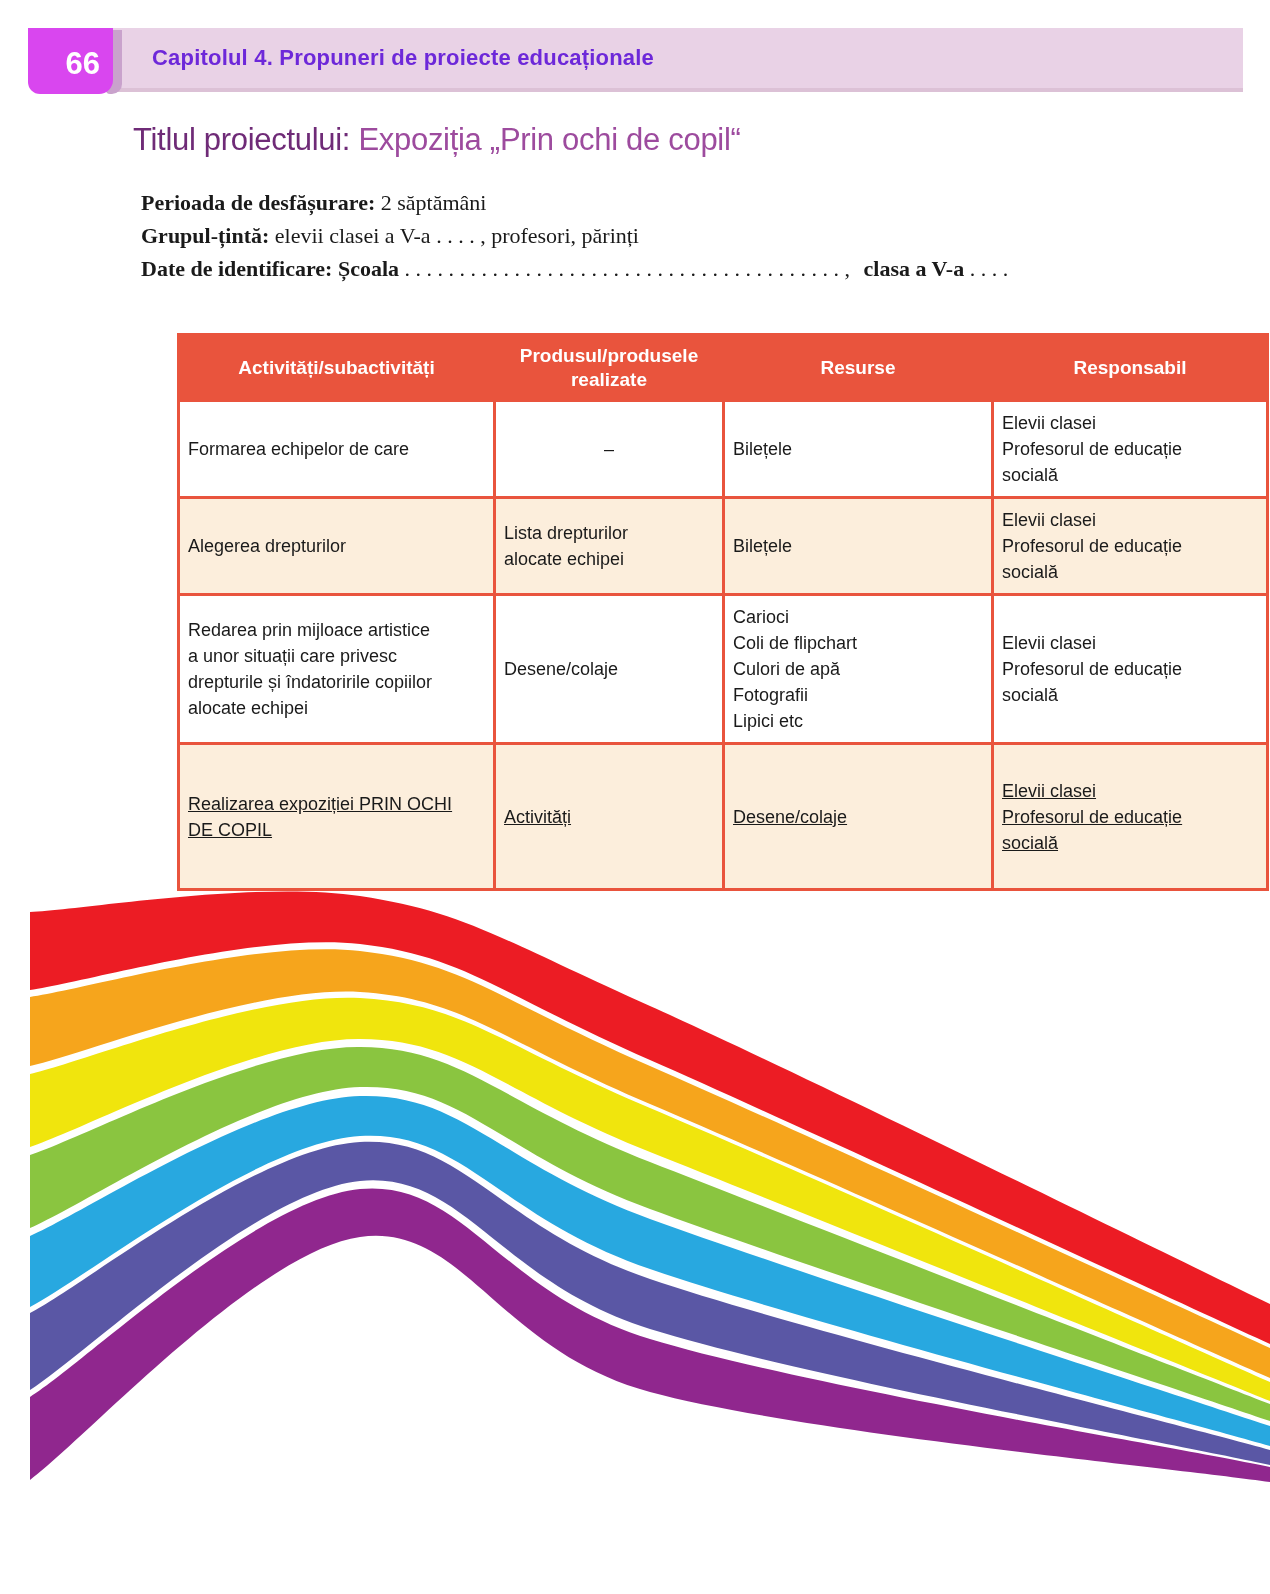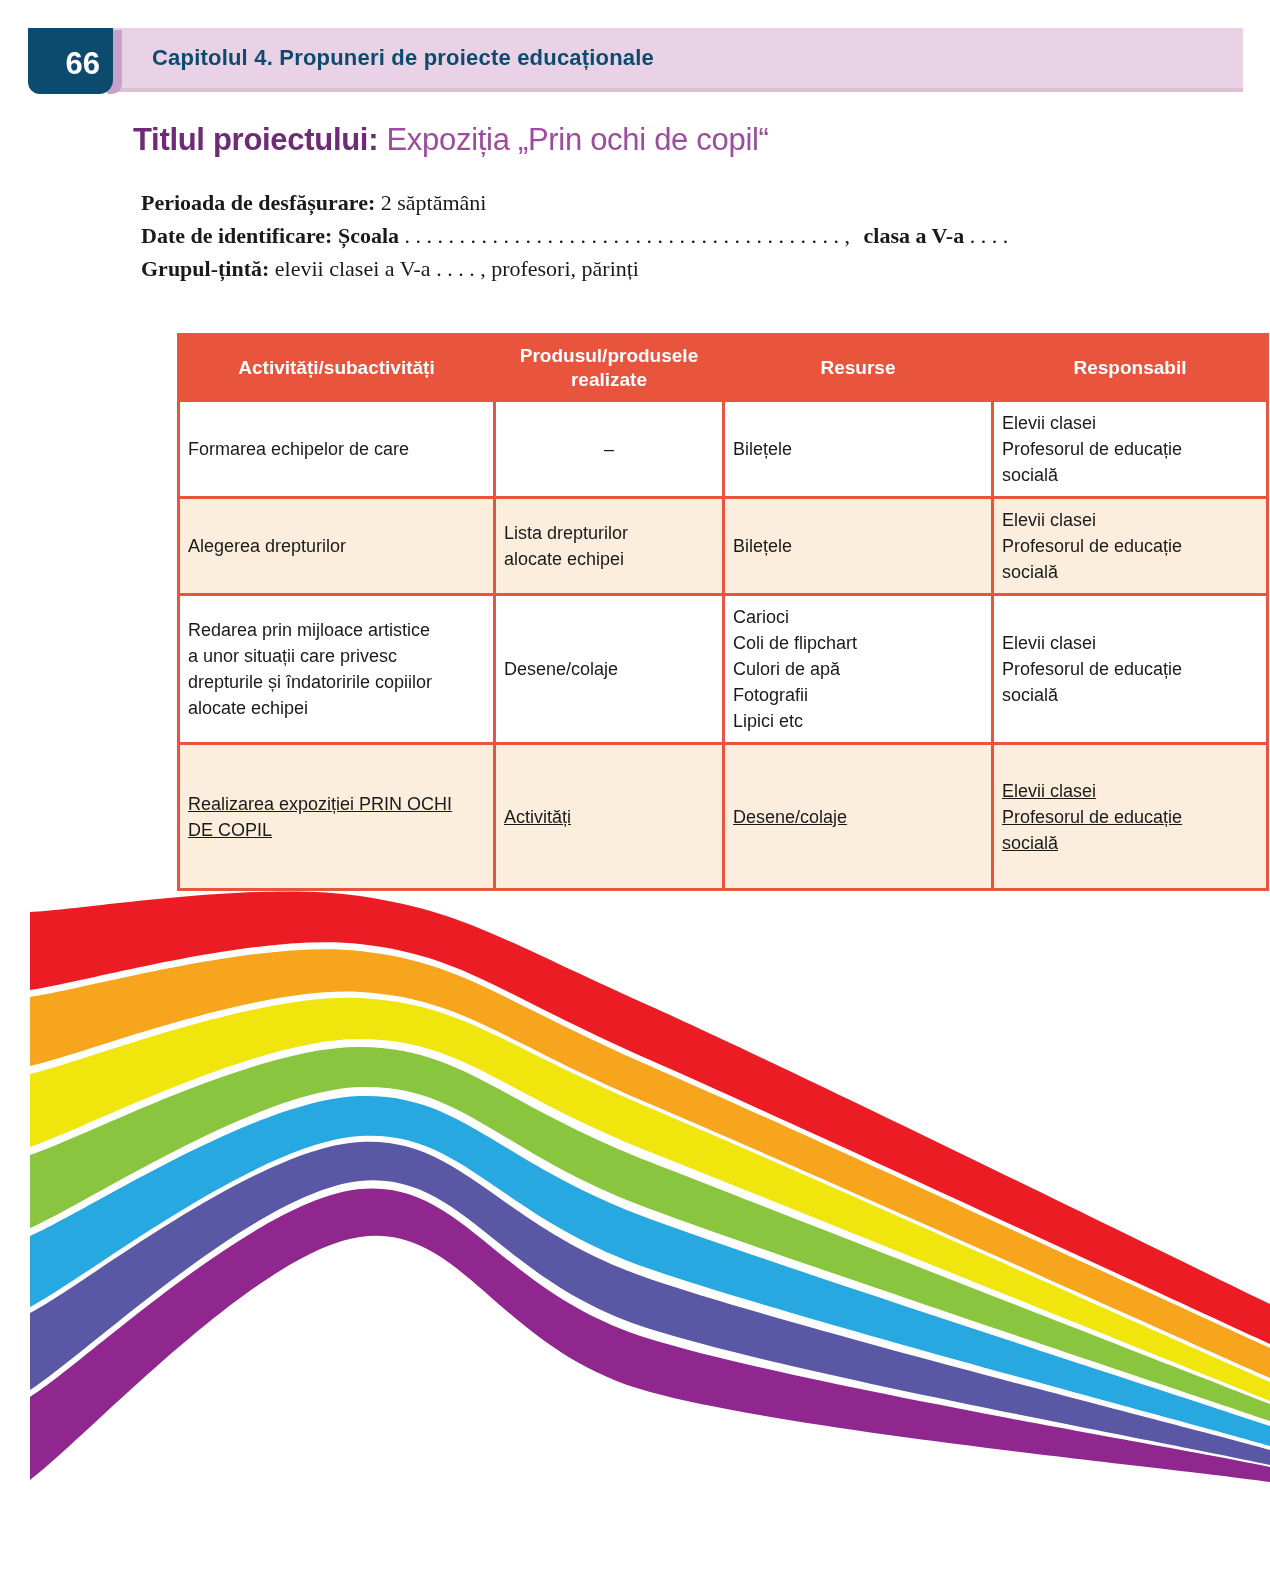--- a/index.html
+++ b/index.html
@@ -7,39 +7,39 @@
     position:relative;width:1270px;height:1594px;background:#ffffff;overflow:hidden;
     font-family:"Liberation Sans",sans-serif;color:#1a1a1a;
   }
   
   .chapter-bar{
     position:absolute;left:106px;top:28px;width:1137px;height:64px;
     background:#e9d2e6;border-bottom:4px solid #dcc1d6;box-sizing:border-box;
   }
   .chapter-bar .chapter-title{
     display:block;padding-left:46px;line-height:60px;
-    font-size:22px;font-weight:700;color:#0c4a6e;letter-spacing:0.2px;
+    font-size:22px;font-weight:700;color:#6d28d9;letter-spacing:0.2px;
   }
   .page-num-accent{
     position:absolute;left:106px;top:30px;width:16px;height:64px;
     background:#c9a2cc;border-radius:0 0 10px 4px;
   }
   .page-num-box{
     position:absolute;left:28px;top:28px;width:85px;height:66px;
-    background:#0c4a6e;border-radius:0 0 14px 12px;
+    background:#d946ef;border-radius:0 0 14px 12px;
     display:flex;align-items:center;justify-content:flex-end;
     padding-right:13px;box-sizing:border-box;
   }
   .page-num-box .num{font-size:31px;font-weight:700;color:#ffffff;padding-top:6px;}
   
   .project-title{
     position:absolute;left:133px;top:122px;white-space:nowrap;
     font-size:31px;letter-spacing:-0.3px;
   }
-  .project-title .t-label{font-weight:700;color:#6f2b77;text-align:center;}
+  .project-title .t-label{font-weight:400;color:#6f2b77;text-align:center;}
   .project-title .t-value{font-weight:400;color:#9d4b9e;}
   
   .meta{
     position:absolute;left:133px;top:186px;width:1110px;
     font-family:"Liberation Serif",serif;font-size:22px;line-height:33px;
     white-space:nowrap;overflow:hidden;
   }
   .meta .b{font-weight:700;margin-left:8px;}
   
   table.activities{
@@ -77,22 +77,22 @@
   <div class="page-num-box">
     <span class="num">66</span>
   </div>
 
   <div class="project-title">
     <span class="t-label">Titlul proiectului:</span><span class="t-value"> Expoziția „Prin ochi de copil“</span>
   </div>
 
   <div class="meta">
     <div><span class="b">Perioada de desfășurare:</span><span> 2 săptămâni</span></div>
+    <div><span class="b">Grupul-țintă:</span><span> elevii clasei a V-a . . . . , profesori, părinți</span></div>
     <div><span class="b">Date de identificare: Școala</span><span> . . . . . . . . . . . . . . . . . . . . . . . . . . . . . . . . . . . . . . . . , </span><span class="b">clasa a V-a</span><span> . . . .</span></div>
-    <div><span class="b">Grupul-țintă:</span><span> elevii clasei a V-a . . . . , profesori, părinți</span></div>
   </div>
 
   <table class="activities">
     <colgroup>
       <col style="width:316px">
         <col style="width:229px">
         <col style="width:269px">
         <col style="width:275px">
     </colgroup>
     <thead>

